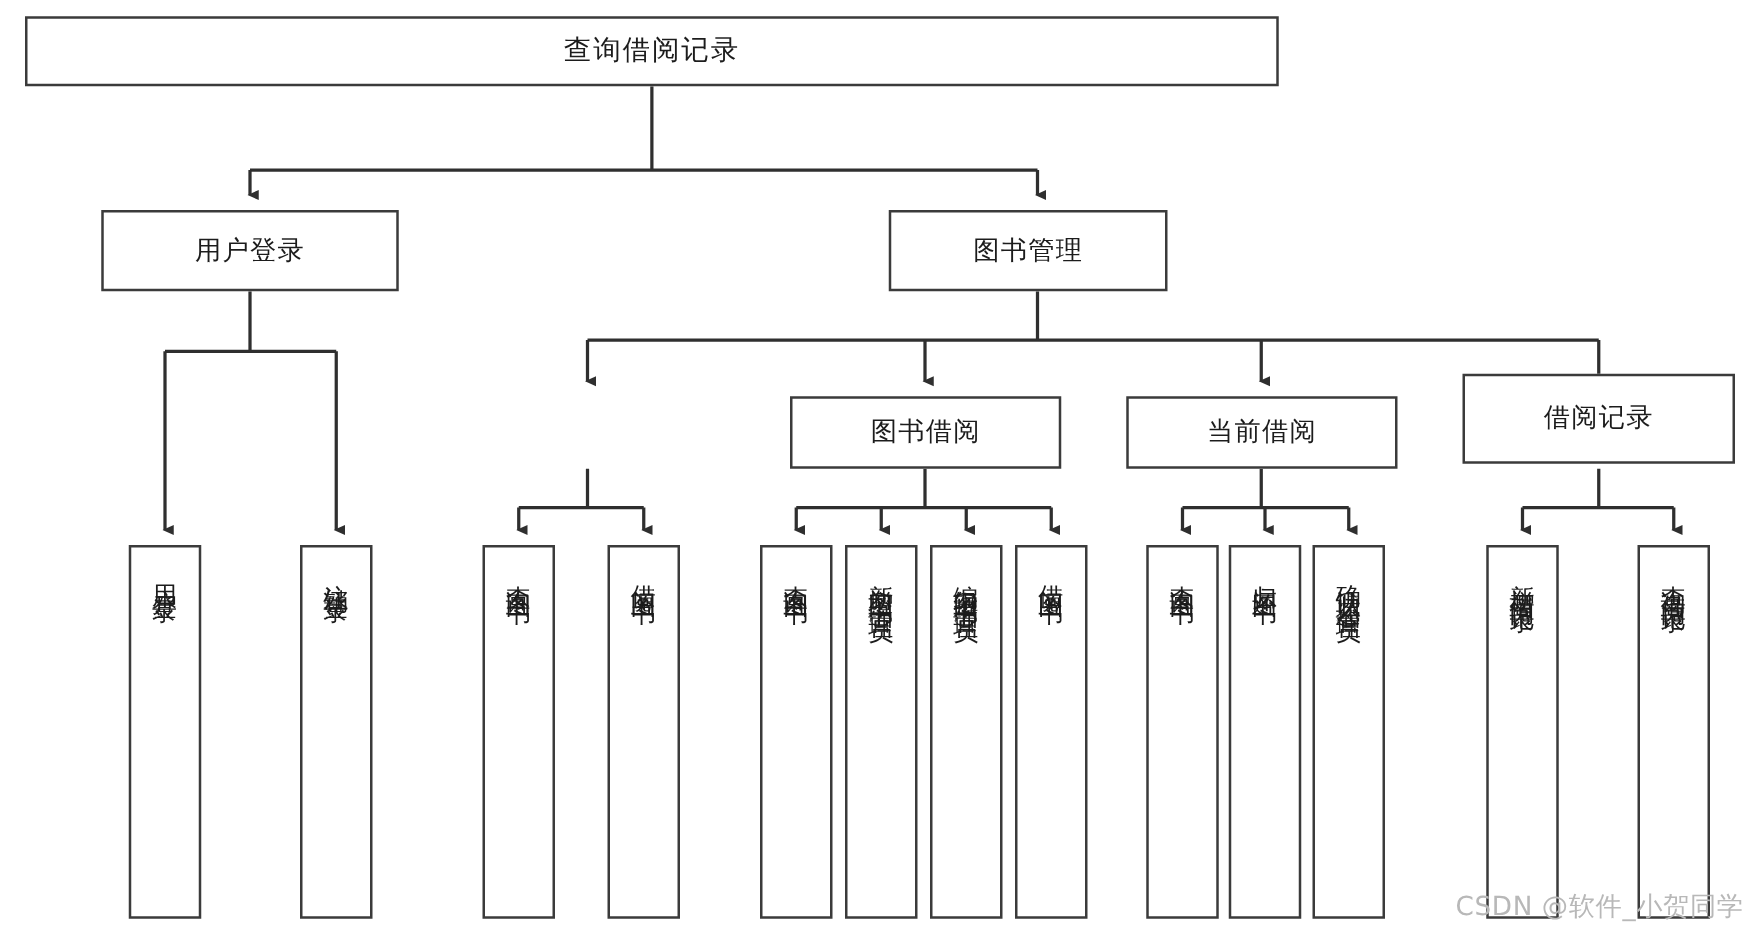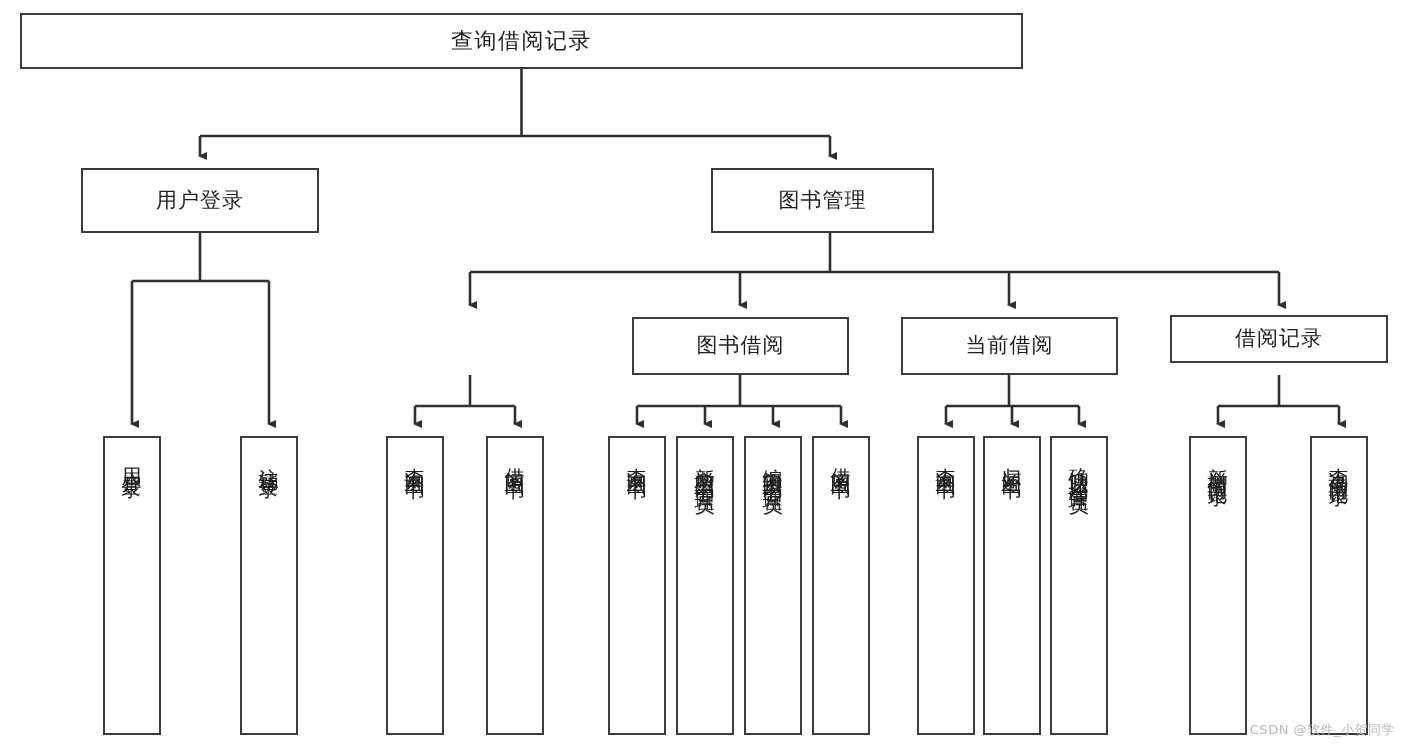--- a/index.html
+++ b/index.html
@@ -58,21 +58,21 @@
     text-orientation: upright;
     font-size: 20px;
     letter-spacing: 4px;
     line-height: 1;
     white-space: nowrap;
   }
   .watermark {
     position: absolute;
     right: 10px;
     bottom: 8px;
-    font-size: 13px;
+    font-size: 21px;
     color: #b8b8b8;
     letter-spacing: 0.5px;
     user-select: none;
     pointer-events: none;
     white-space: nowrap;
   }
 </style>
 </head>
 <body>
 
@@ -139,21 +139,21 @@
   <div class="node horizontal" style="left:711px; top:168px; width:223px; height:65px;">
     <span class="node-label">图书管理</span>
   </div>
 
   <div class="node horizontal" style="left:632px; top:317px; width:217px; height:58px;">
     <span class="node-label">图书借阅</span>
   </div>
   <div class="node horizontal" style="left:901px; top:317px; width:217px; height:58px;">
     <span class="node-label">当前借阅</span>
   </div>
-  <div class="node horizontal" style="left:1170px; top:315px; width:218px; height:48px;">
+  <div class="node horizontal" style="left:1170px; top:299px; width:218px; height:72px;">
     <span class="node-label">借阅记录</span>
   </div>
 
   <div class="node vertical" style="left:103px; top:436px; width:58px; height:299px;">
     <span class="node-label">用户登录</span>
   </div>
   <div class="node vertical" style="left:240px; top:436px; width:58px; height:299px;">
     <span class="node-label">注销登录</span>
   </div>
 

